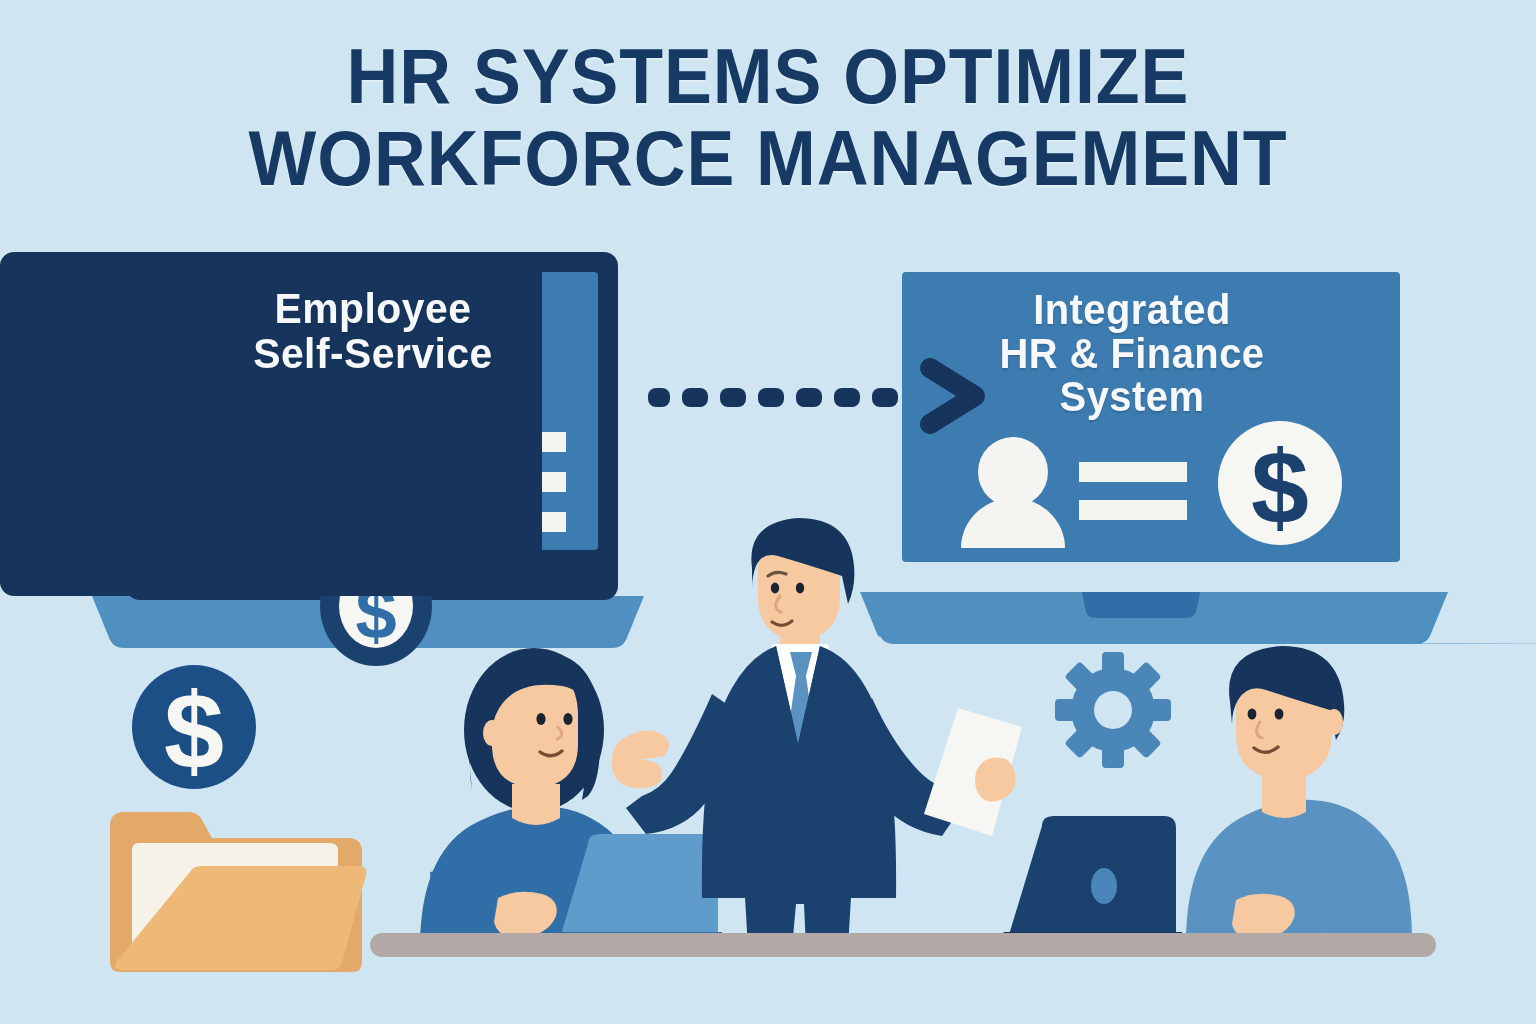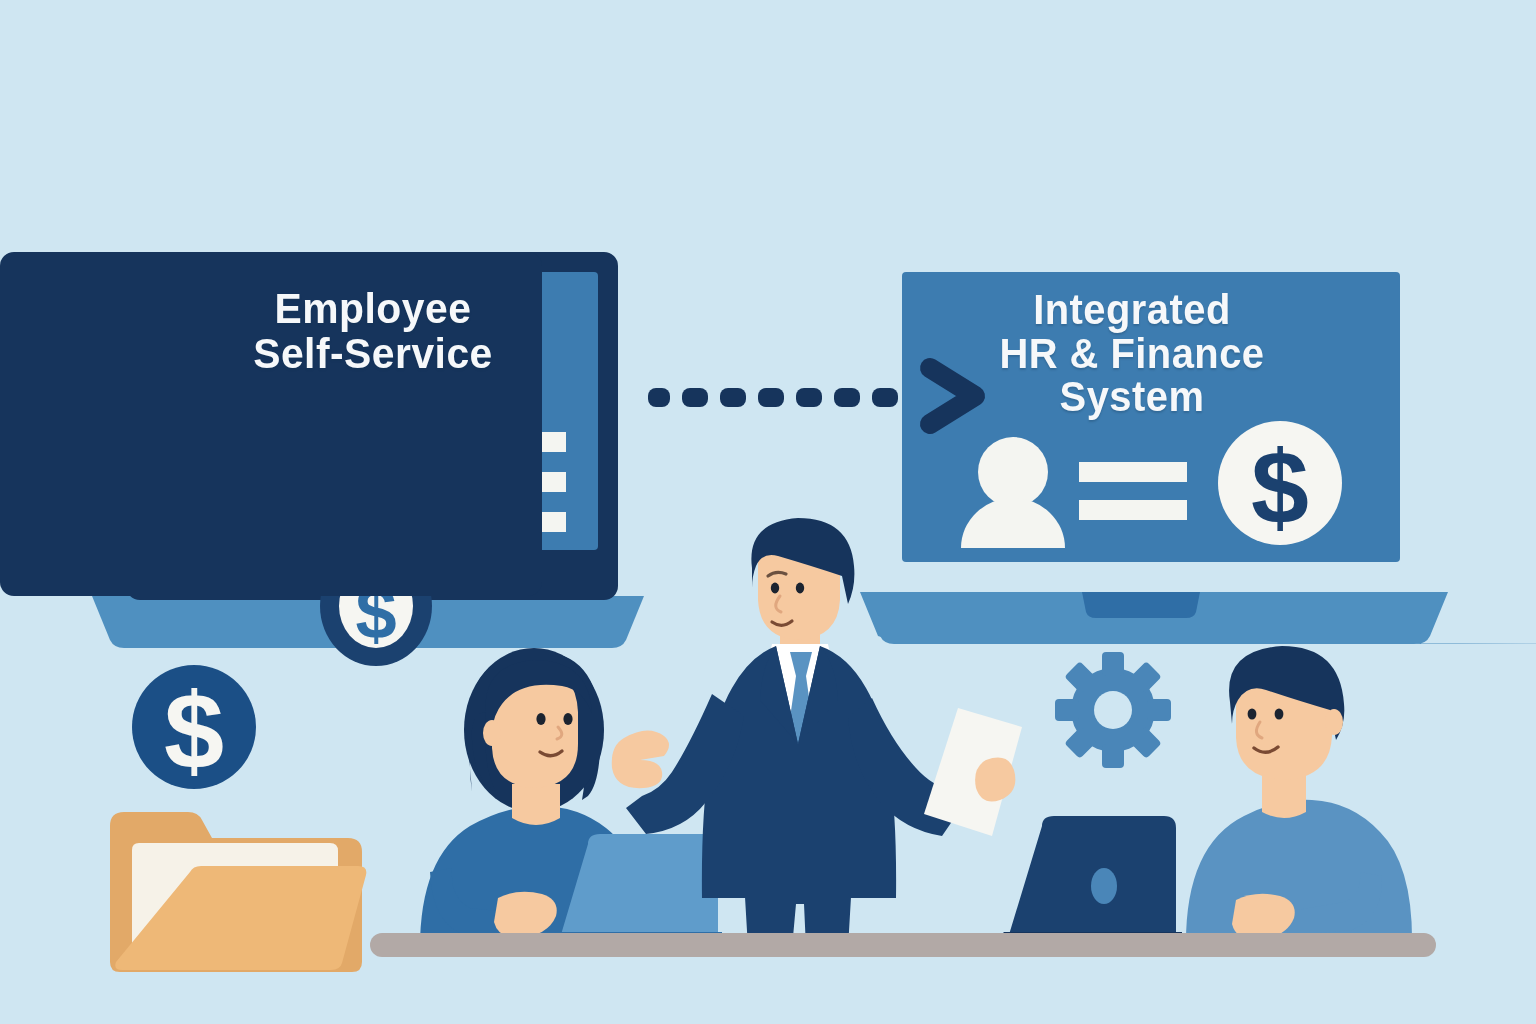--- a/index.html
+++ b/index.html
@@ -284,20 +284,24 @@
       <path d="M958,708 L1022,727 L992,836 L924,814 Z" fill="#f6f6f2"></path>
 
       <path d="M986,760 Q1008,752 1014,770 Q1020,792 1000,800 Q982,806 976,788
                Q972,768 986,760 Z" fill="#f6c9a0"></path>
     </g>
 
     <rect x="370" y="933" width="1066" height="24" rx="12" fill="#b2a9a6"></rect>
 
   </svg>
 
+  <div class="title-block">
+    <span class="title-line title-line-1">HR Systems Optimize</span>
+    <span class="title-line title-line-2">Workforce Management</span>
+  </div>
 
   <div class="screen-text" id="screen-text-left">
     <span>Employee</span>
     <span>Self-Service</span>
   </div>
 
   <div class="screen-text" id="screen-text-right">
     <span>Integrated</span>
     <span>HR &amp; Finance</span>
     <span>System</span>

